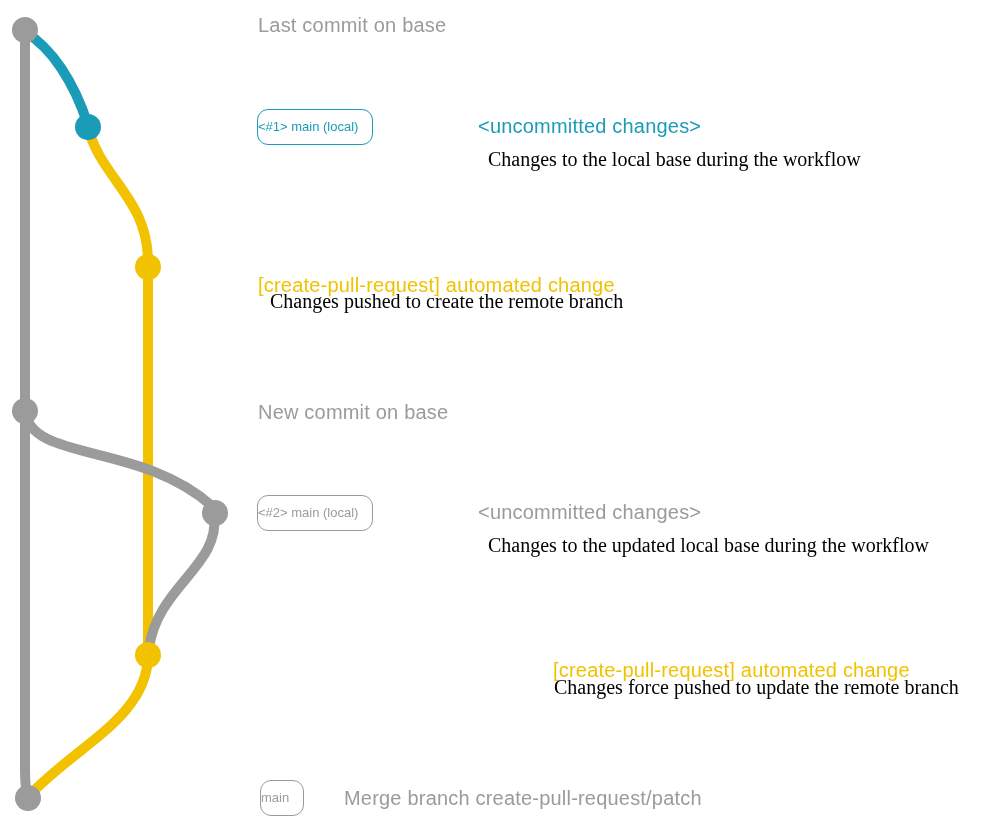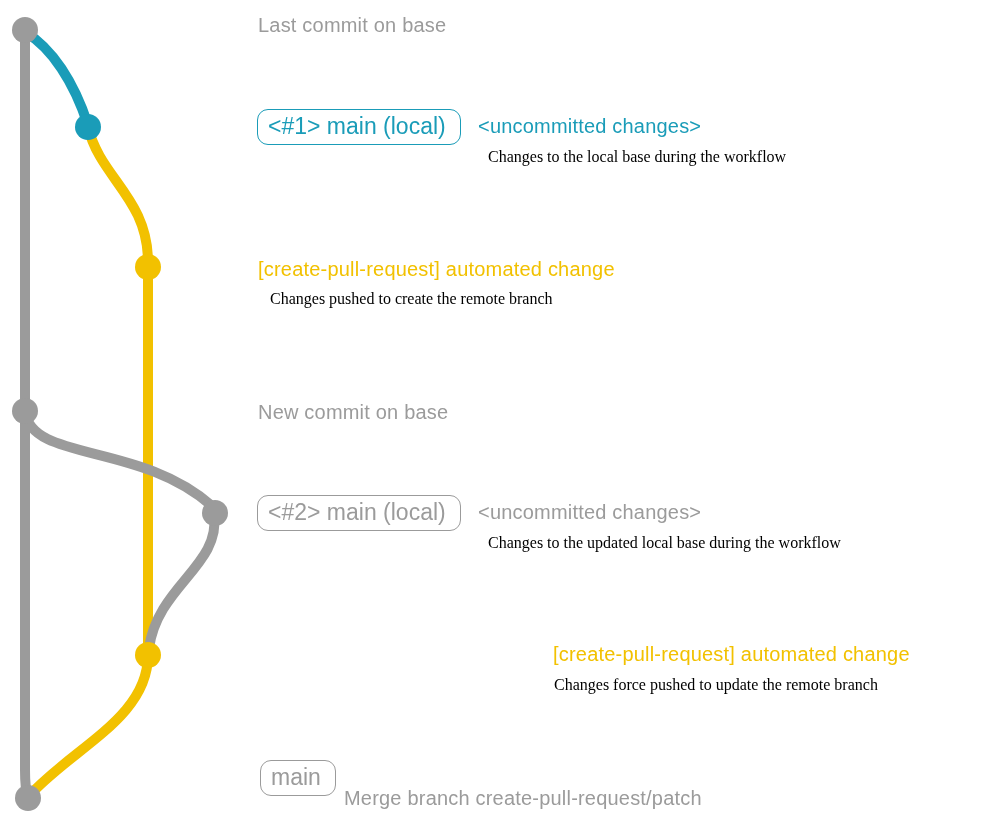--- a/index.html
+++ b/index.html
@@ -25,32 +25,32 @@
   .stroke-teal   { stroke: var(--teal); }
   .stroke-yellow { stroke: var(--yellow); }
   .fill-gray   { fill: var(--gray); }
   .fill-teal   { fill: var(--teal); }
   .fill-yellow { fill: var(--yellow); }
 
   .abs { position: absolute; white-space: nowrap; }
   .label-sans { font-size: 20px; letter-spacing: 0.2px; }
   .gray-text   { color: var(--gray); }
   .teal-text   { color: var(--teal); }
-  .yellow-text { color: var(--yellow); }
+  .yellow-text { color: var(--yellow); margin-top: 16px; }
   .desc {
     font-family: "Liberation Serif", serif;
-    font-size: 16px;
+    font-size: 20px;
     color: var(--ink);
   }
   .badge {
     display: inline-block;
     border: 1.5px solid;
     border-radius: 11px;
-    padding: 5px 14px 6px 10px;
-    font-size: 23px;
+    padding: 5px 14px 6px 0;
+    font-size: 13px;
     line-height: 23px;
     background: var(--bg);
   }
   .badge-teal   { border-color: var(--teal);   color: var(--teal); }
   .badge-gray   { border-color: var(--gray);   color: var(--gray); }
   .badge-yellow { border-color: var(--yellow); color: var(--yellow); }
 </style>
 </head>
 <body>
 
@@ -94,18 +94,18 @@
 
   <div class="abs" style="left:257px; top:495px;">
     <span class="badge badge-gray">&lt;#2&gt; main (local)</span>
   </div>
   <div class="abs label-sans gray-text" style="left:478px; top:501px;">&lt;uncommitted changes&gt;</div>
   <div class="abs desc" style="left:488px; top:534px;">Changes to the updated local base during the workflow</div>
 
   <div class="abs label-sans yellow-text" style="left:553px; top:643px;">[create-pull-request] automated change</div>
   <div class="abs desc" style="left:554px; top:676px;font-family:Liberation Serif, serif;">Changes force pushed to update the remote branch</div>
 
-  <div class="abs" style="left:260px; top:760px;">
+  <div class="abs" style="left:260px; top:780px;">
     <span class="badge badge-gray">main</span>
   </div>
   <div class="abs label-sans gray-text" style="left:344px; top:787px;">Merge branch create-pull-request/patch</div>
 
 </div>
 
 </body></html>

